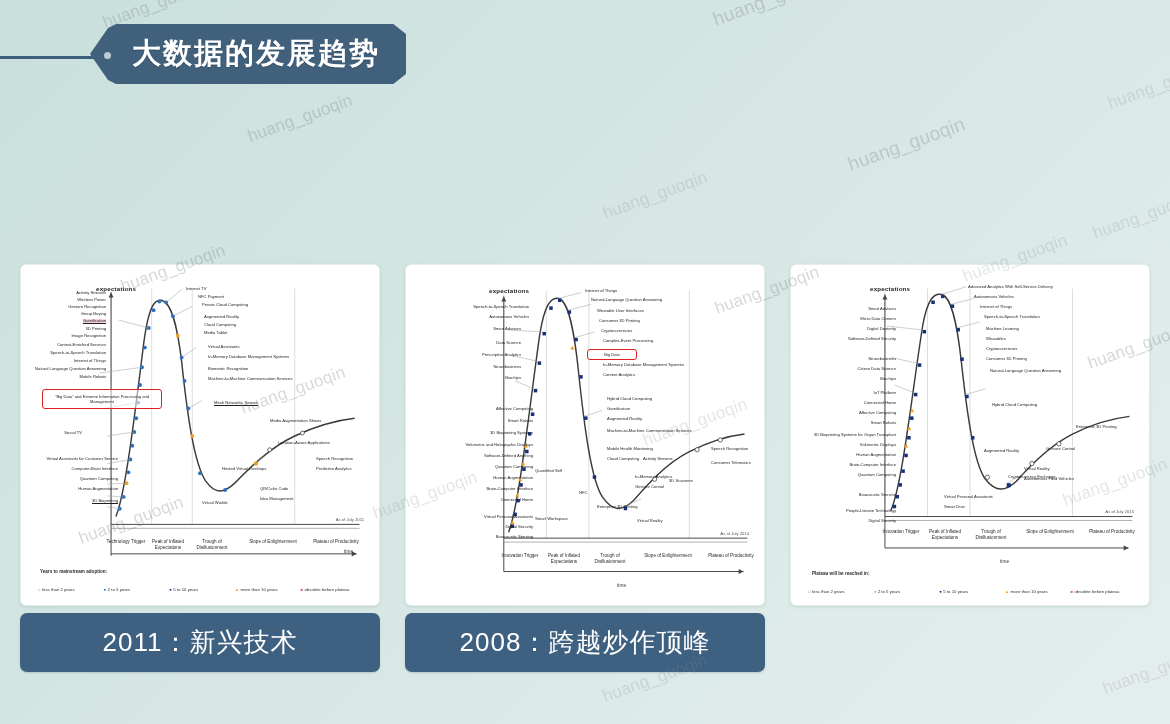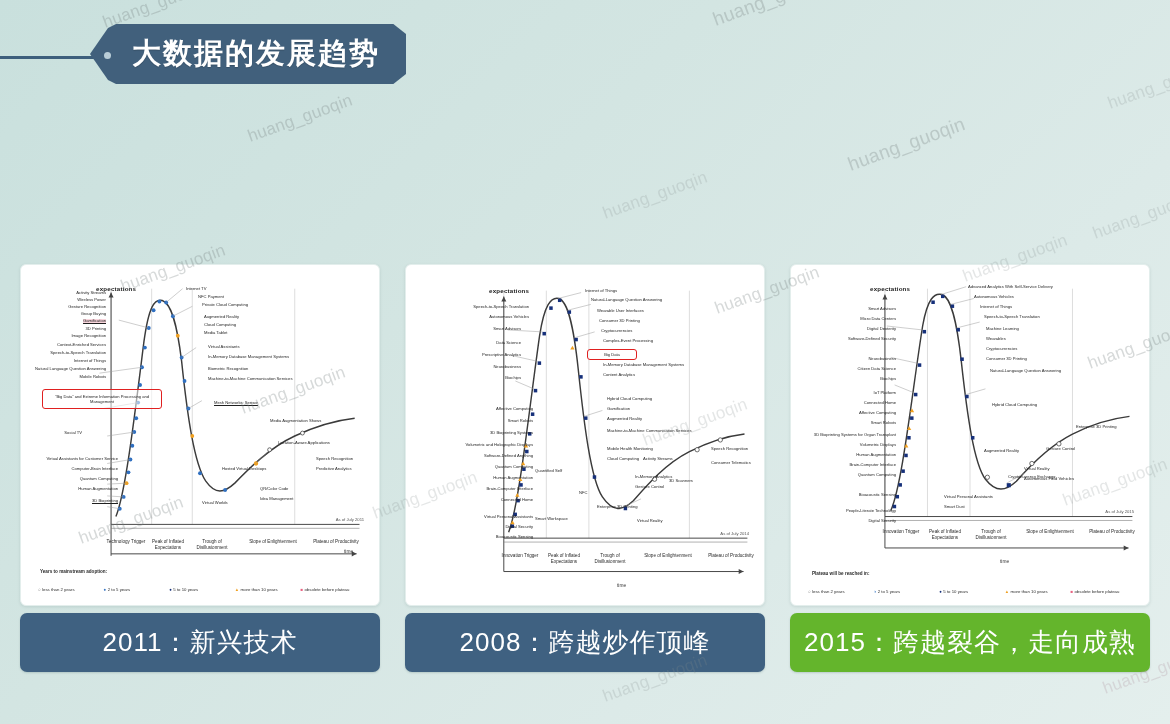--- a/index.html
+++ b/index.html
@@ -633,16 +633,15 @@
         <div class="lbl" style="left:196px; top:132px;">Hybrid Cloud Computing</div>
         <div class="lbl" style="left:188px; top:178px;">Augmented Reality</div>
         <div class="lbl" style="left:212px; top:204px;">Cryptocurrency Exchange</div>
 
         <div class="lbl" style="left:280px; top:154px;">Enterprise 3D Printing</div>
         <div class="lbl" style="left:250px; top:176px;">Gesture Control</div>
         <div class="lbl" style="left:228px; top:196px;">Virtual Reality</div>
         <div class="lbl" style="left:228px; top:206px;">Autonomous Field Vehicles</div>
       </div>
     </div>
-    <div class="caption green">2015：跨越裂谷，走向成熟</div>
   </div>
 
 </div>
 
 </body></html>

